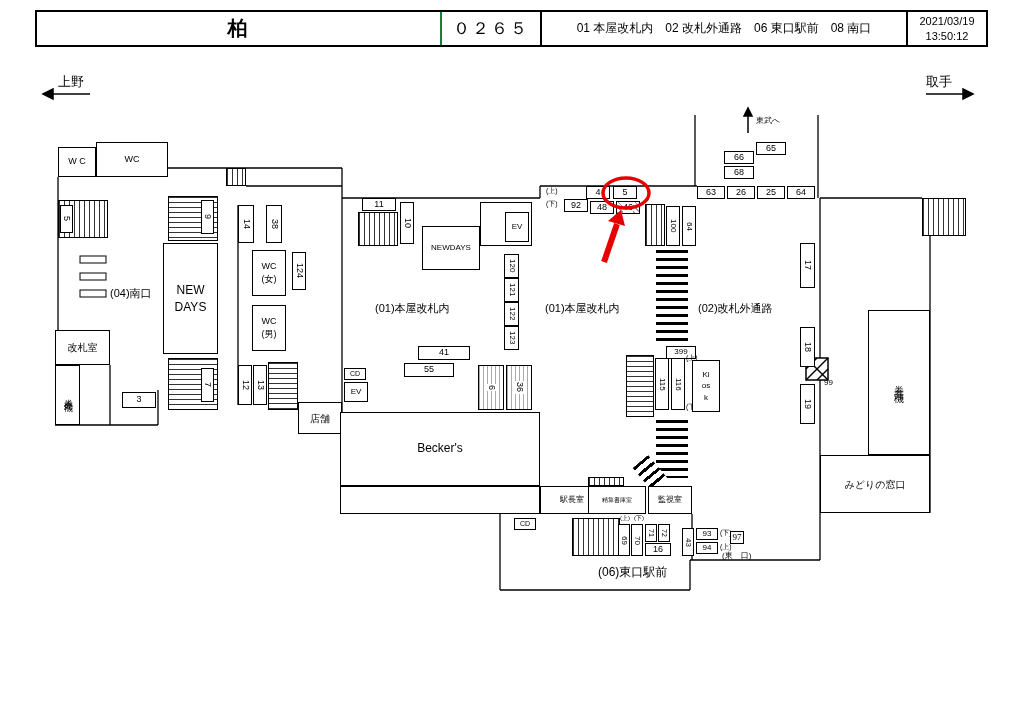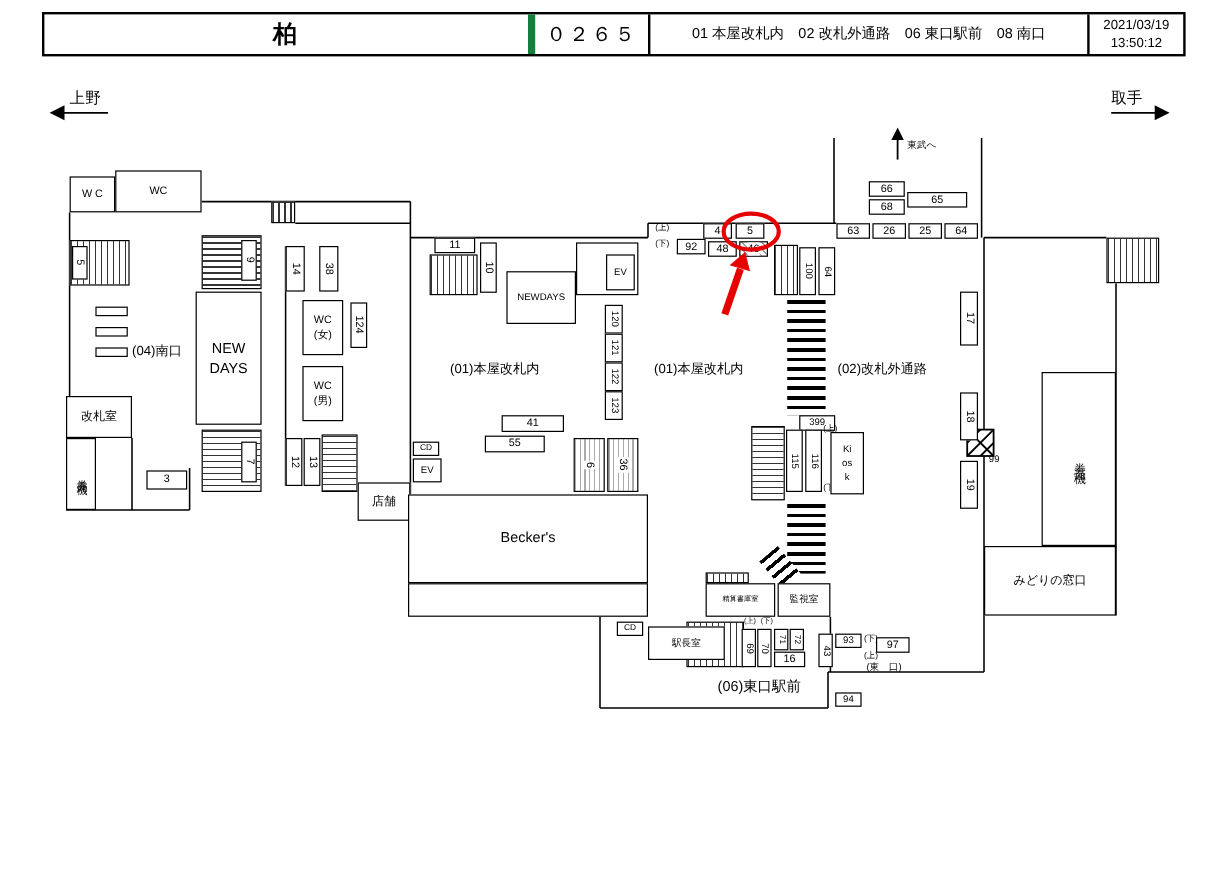--- a/index.html
+++ b/index.html
@@ -3,21 +3,21 @@
 <meta charset="utf-8">
 <style>
   html,body{margin:0;padding:0;background:#fff;}
   .stage{position:relative;width:1024px;height:724px;background:#fff;overflow:hidden;
          font-family:"Liberation Sans","DejaVu Sans",sans-serif;color:#000;}
   
   .hdr{position:absolute;left:35px;top:10px;width:953px;height:37px;border:2px solid #000;
        display:flex;box-sizing:border-box;background:#fff;z-index:5;}
   .hcell{display:flex;align-items:center;justify-content:center;box-sizing:border-box;height:100%;}
   .hc1{flex:0 0 403px;font-size:20px;font-weight:600;letter-spacing:2px;}
-  .hc2{flex:0 0 100px;border-left:6px solid #15803d;font-size:17px;letter-spacing:2px;}
+  .hc2{flex:0 0 100px;border-left:2px solid #15803d;font-size:17px;letter-spacing:2px;}
   .hc3{flex:1;border-left:2px solid #000;font-size:12px;}
   .hc4{flex:0 0 80px;border-left:2px solid #000;flex-direction:column;font-size:11px;line-height:1.3;}
   
   .lbl{position:absolute;white-space:nowrap;line-height:1;z-index:2;}
   .bx{position:absolute;box-sizing:border-box;border:1px solid #000;background:#fff;
       display:flex;align-items:center;justify-content:center;text-align:center;
       font-size:9px;line-height:1.1;z-index:2;}
   .bxv{writing-mode:vertical-rl;text-orientation:mixed;}
   .col{flex-direction:column;}
   .st{position:absolute;box-sizing:border-box;border:1px solid #000;background-color:#fff;z-index:1;}
@@ -160,39 +160,39 @@
   <div class="bx" style="left:344px;top:368px;width:22px;height:12px;font-size:7px;">CD</div>
   <div class="bx" style="left:344px;top:382px;width:24px;height:20px;font-size:8px;">EV</div>
   <div class="bx bxv gate" style="left:478px;top:365px;width:26px;height:45px;">
     <span class="chip">6</span>
   </div>
   <div class="bx bxv gate" style="left:506px;top:365px;width:26px;height:45px;">
     <span class="chip">36</span>
   </div>
   <div class="bx" style="left:340px;top:412px;width:200px;height:74px;font-size:12px;">Becker's</div>
   <div class="bx" style="left:340px;top:486px;width:200px;height:28px;"></div>
-  <div class="bx" style="left:540px;top:486px;width:64px;height:28px;font-size:8px;margin-top:36px;">駅長室</div>
+  <div class="bx" style="left:540px;top:486px;width:64px;height:28px;font-size:8px;">駅長室</div>
   <div class="bx" style="left:588px;top:486px;width:58px;height:28px;font-size:6px;">精算書庫室</div>
   <div class="bx" style="left:648px;top:486px;width:44px;height:28px;font-size:8px;">監視室</div>
   <div class="bx" style="left:514px;top:518px;width:22px;height:12px;font-size:7px;">CD</div>
 
   <div class="lbl" style="left:546px;top:187px;font-size:7px;">(上)</div>
   <div class="lbl" style="left:546px;top:200px;font-size:7px;">(下)</div>
   <div class="bx" style="left:586px;top:186px;width:24px;height:13px;">4</div>
   <div class="bx" style="left:613px;top:186px;width:24px;height:13px;">5</div>
   <div class="bx" style="left:564px;top:199px;width:24px;height:13px;text-align:center;">92</div>
   <div class="bx" style="left:590px;top:201px;width:24px;height:13px;">48</div>
   <div class="bx hch" style="left:616px;top:201px;width:24px;height:13px;">
     <span class="chip">46</span>
   </div>
   <div class="bx bxv" style="left:666px;top:206px;width:14px;height:40px;font-size:8px;">100</div>
   <div class="bx bxv" style="left:682px;top:206px;width:14px;height:40px;font-size:8px;">64</div>
 
   <div class="bx" style="left:724px;top:151px;width:30px;height:13px;">66</div>
-  <div class="bx" style="left:756px;top:160px;width:50px;height:13px;">65</div>
+  <div class="bx" style="left:756px;top:142px;width:30px;height:13px;">65</div>
   <div class="bx" style="left:724px;top:166px;width:30px;height:13px;">68</div>
   <div class="bx" style="left:697px;top:186px;width:28px;height:13px;">63</div>
   <div class="bx" style="left:727px;top:186px;width:28px;height:13px;">26</div>
   <div class="bx" style="left:757px;top:186px;width:28px;height:13px;">25</div>
   <div class="bx" style="left:787px;top:186px;width:28px;height:13px;">64</div>
   <div class="lbl" style="left:698px;top:303px;font-size:11px;">(02)改札外通路</div>
   <div class="bx" style="left:666px;top:346px;width:30px;height:13px;font-size:8px;">399</div>
   <div class="bx bxv" style="left:655px;top:358px;width:14px;height:52px;font-size:8px;">115</div>
   <div class="bx bxv" style="left:671px;top:358px;width:14px;height:52px;font-size:8px;">116</div>
   <div class="lbl" style="left:686px;top:354px;font-size:7px;">(上)</div>
@@ -212,24 +212,24 @@
 
   <div class="lbl" style="left:620px;top:515px;font-size:6px;">(上)</div>
   <div class="lbl" style="left:634px;top:515px;font-size:6px;">(下)</div>
   <div class="bx bxv" style="left:618px;top:524px;width:12px;height:32px;font-size:8px;">69</div>
   <div class="bx bxv" style="left:631px;top:524px;width:12px;height:32px;font-size:8px;">70</div>
   <div class="bx bxv" style="left:645px;top:524px;width:12px;height:18px;font-size:7px;">71</div>
   <div class="bx bxv" style="left:658px;top:524px;width:12px;height:18px;font-size:7px;">72</div>
   <div class="bx" style="left:645px;top:543px;width:26px;height:13px;">16</div>
   <div class="bx bxv" style="left:682px;top:528px;width:12px;height:28px;font-size:8px;">43</div>
   <div class="bx" style="left:696px;top:528px;width:22px;height:12px;font-size:8px;">93</div>
-  <div class="bx" style="left:696px;top:542px;width:22px;height:12px;font-size:8px;margin-top:35px;">94</div>
+  <div class="bx" style="left:696px;top:542px;width:22px;height:12px;font-size:8px;">94</div>
   <div class="lbl" style="left:720px;top:529px;font-size:7px;">(下)</div>
   <div class="lbl" style="left:720px;top:543px;font-size:7px;">(上)</div>
-  <div class="bx" style="left:730px;top:531px;width:28px;height:13px;">97</div>
+  <div class="bx" style="left:730px;top:531px;width:14px;height:13px;font-family:Liberation Serif, serif;">97</div>
   <div class="lbl" style="left:722px;top:552px;font-size:8px;">(東　口)</div>
   <div class="lbl" style="left:598px;top:566px;font-size:12px;">(06)東口駅前</div>
 
   <svg class="overlay" width="1024" height="724" viewBox="0 0 1024 724">
     <ellipse cx="626" cy="193" rx="23" ry="15" fill="none" stroke="#e60000" stroke-width="3.5"></ellipse>
     <line x1="604" y1="262" x2="617" y2="224" stroke="#e60000" stroke-width="6"></line>
     <polygon points="621,210 625,226 608,221" fill="#e60000"></polygon>
   </svg>
 
 </div>

